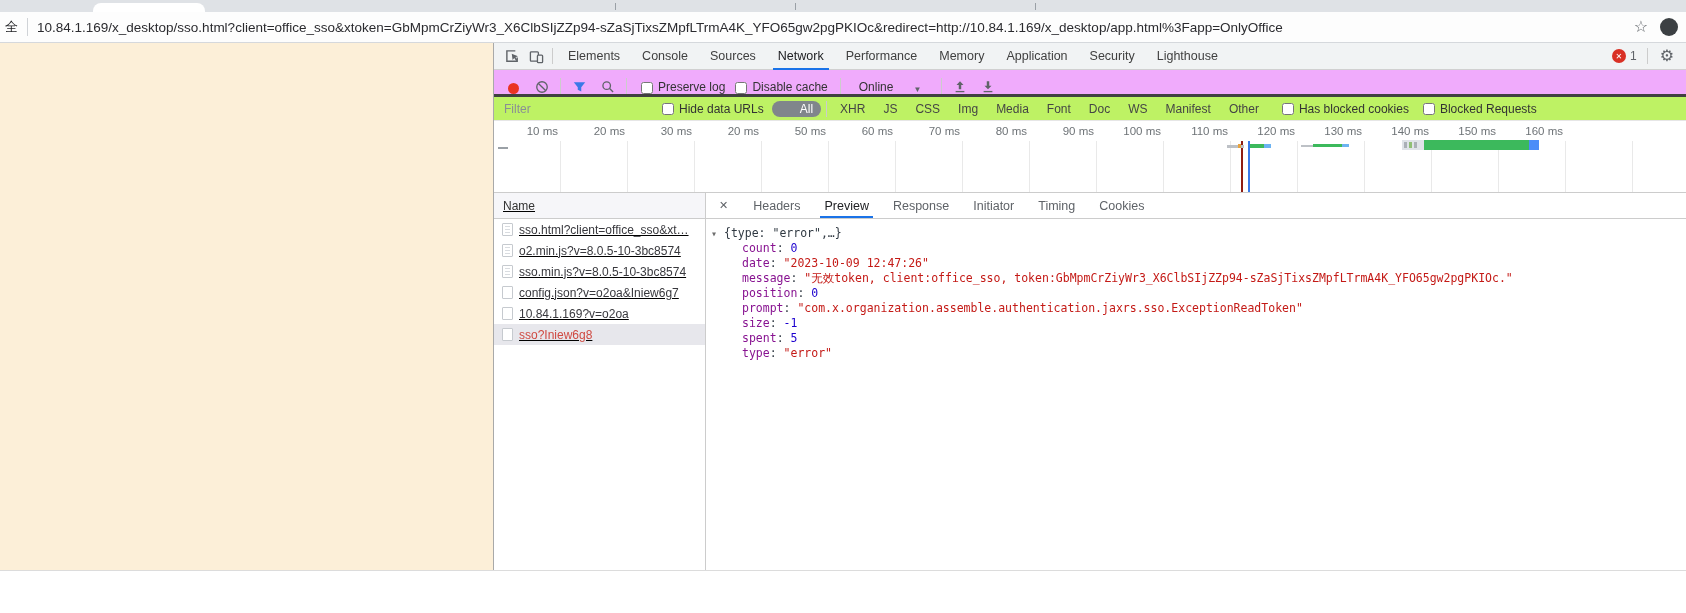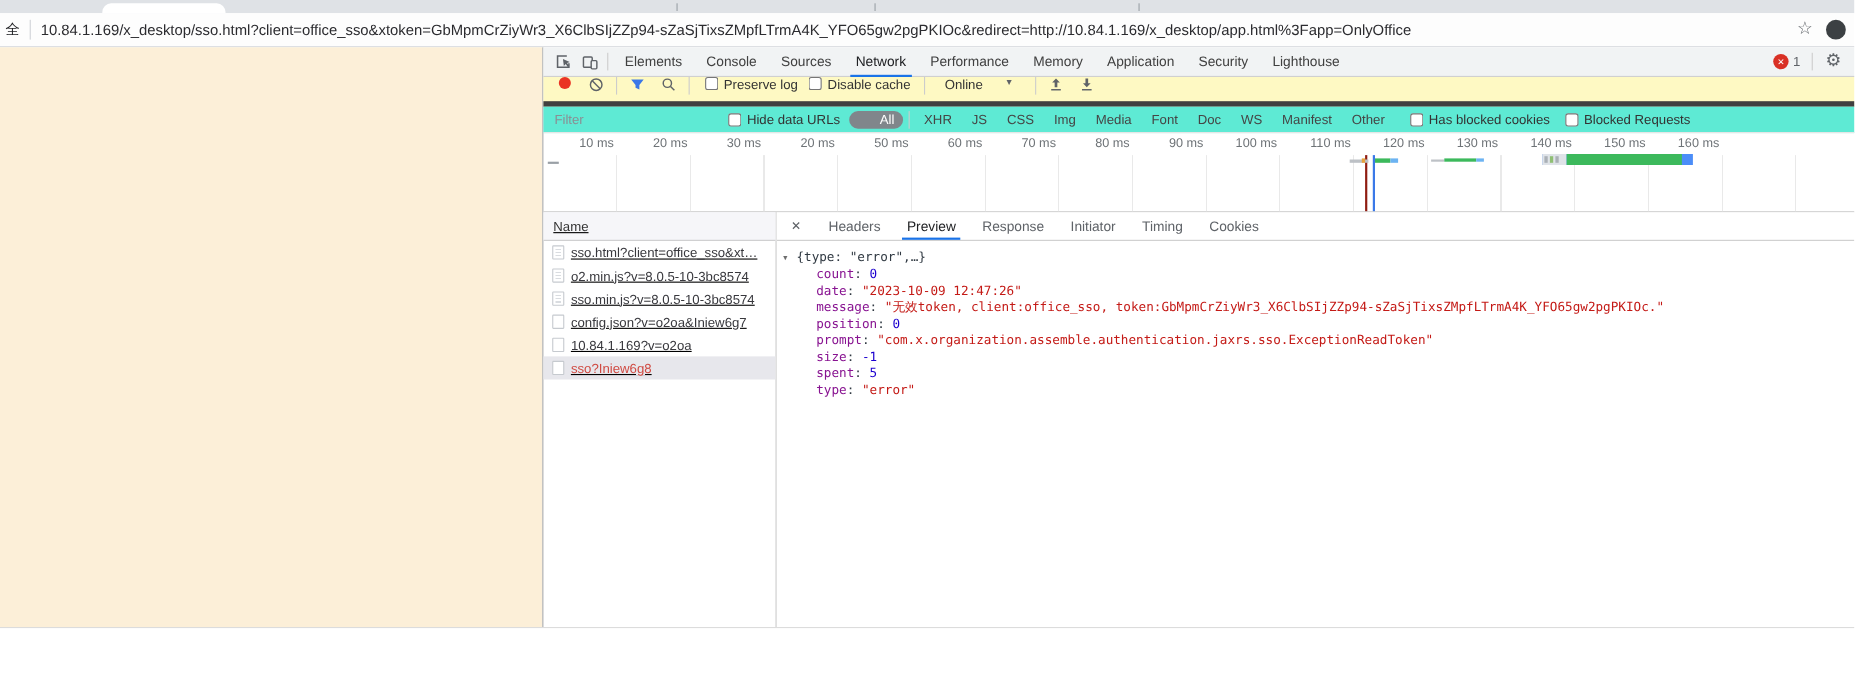--- a/index.html
+++ b/index.html
@@ -34,31 +34,31 @@
   .dt-tab { padding:0 11px; font-size:12.5px; color:#404040; height:100%; display:flex; align-items:center;
     position:relative; white-space:nowrap; }
   .dt-tab.selected { color:#202124; }
   .dt-tab.selected::after { content:""; position:absolute; left:6px; right:6px; bottom:-1px; height:2px; background:#1a73e8; }
   .tb-spacer { flex:1; }
   .err-badge { display:flex; align-items:center; gap:4px; font-size:12px; color:#5f6368; margin-right:6px; }
   .err-dot { width:14px; height:14px; border-radius:50%; background:#d93025; color:#fff; font-size:8px;
     display:flex; align-items:center; justify-content:center; }
   .gear { font-size:16px; color:#5f6368; margin:0 12px 0 8px; line-height:1; }
 
-  .dt-toolbar { position:absolute; left:0; top:27px; right:0; height:27px; display:flex; align-items:flex-start;
-    background:#fef9c3; border-bottom:5px solid #404040; padding-left:12px; font-size:12px; color:#333; }
+  .dt-toolbar { position:absolute; left:0; top:27px; right:0; height:27px; display:flex; align-items:flex-end;
+    background:#f0abfc; border-bottom:3px solid #404040; padding-left:12px; font-size:12px; color:#333; }
   .rec { width:11px; height:11px; border-radius:50%; background:#ea3323; margin:0 9px 0 2px; flex:none; }
   .tool-ico { display:flex; align-items:center; justify-content:center; margin:0 7px; flex:none; }
   .chk { width:12px; height:12px; margin:0 5px 0 10px; flex:none; }
   .chk-label { color:#333; white-space:nowrap; }
   .online { margin-left:14px; white-space:nowrap; }
   .sel-arrow { font-size:8px; color:#5f6368; margin:0 16px 0 20px; }
 
   .dt-filter { position:absolute; left:0; top:54px; right:0; height:24px; display:flex; align-items:center;
-    background:#5eead4; border-bottom:1px solid #e6e6e6; padding-left:10px; font-size:12px; color:#333; }
+    background:#bef264; border-bottom:1px solid #e6e6e6; padding-left:10px; font-size:12px; color:#333; }
   .filter-input { border:none; outline:none; background:transparent; width:148px; font-size:12px;
     font-family:"Liberation Sans", sans-serif; color:#333; }
   .filter-input::placeholder { color:#8a8f94; }
   .pill { padding:1px 8px; border-radius:9px; color:#454545; margin:0 1px; white-space:nowrap; }
   .pill.selected { background:#80868b; color:#fff; }
 
   .dt-overview { position:absolute; left:0; top:78px; right:0; height:72px; border-bottom:1px solid #ccc; }
   .grid { position:absolute; left:0; top:20px; right:0; bottom:0;
     background:repeating-linear-gradient(90deg, transparent 0 66px, #e9e9e9 66px 67px); }
   .tick { position:absolute; top:4px; width:60px; text-align:right; font-size:11.5px; color:#6e7377; }

